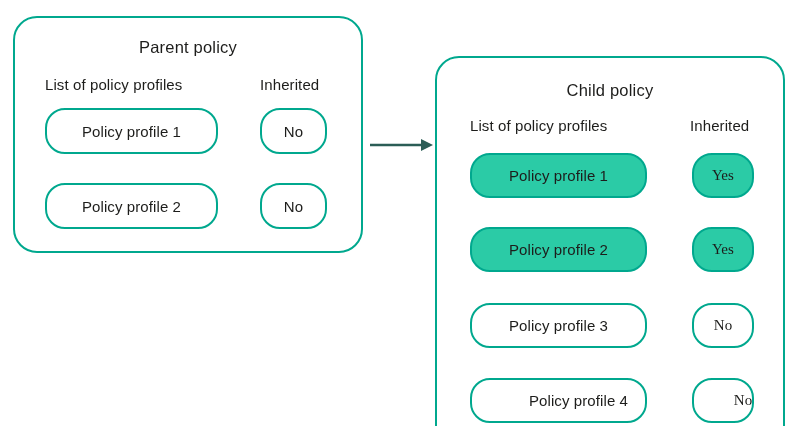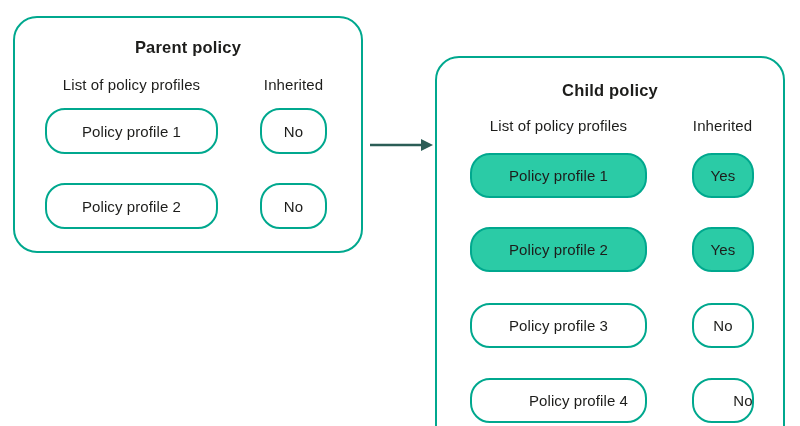--- a/index.html
+++ b/index.html
@@ -25,30 +25,29 @@
     border: 2px solid var(--teal);
     border-radius: 24px;
   }
   .panel-parent { left: 13px; top: 16px; width: 350px; height: 237px; }
   .panel-child  { left: 435px; top: 15px; width: 350px; height: 393px; margin-top: 41px; }
 
   .panel-title {
     position: absolute;
     left: 0; width: 100%;
     text-align: center;
-    font-weight: bold;
+    font-weight: normal;
     font-size: 16.5px;
     letter-spacing: 0.2px;
   }
   .panel-parent .panel-title { top: 20px; }
   .panel-child  .panel-title { top: 23px; }
 
   .col-header {
     position: absolute;
-    text-align: center;
     font-size: 15px;
     line-height: 18px;
     letter-spacing: 0.1px;
     white-space: nowrap;
   }
   .panel-parent .col-header { top: 58px; }
   .panel-child  .col-header { top: 59px; }
 
   .hdr-profiles-parent { left: 30px;  width: 173px; }
   .hdr-inherited-parent { left: 245px; width: 67px; }
@@ -70,21 +69,21 @@
   .cell.filled { background: var(--fill_green); }
 
   
   .panel-parent .profile-cell { left: 30px; width: 173px; height: 46px; }
   .panel-parent .value-cell   { left: 245px; width: 67px; height: 46px; }
   .p-row-0 { top: 90px; }
   .p-row-1 { top: 165px; }
 
   
   .panel-child .profile-cell { left: 33px; width: 177px; height: 45px; }
-  .panel-child .value-cell   { left: 255px; width: 62px; height: 45px; }
+  .panel-child .value-cell   { left: 255px; width: 62px; height: 45px; font-family: Liberation Serif, serif; }
   .c-row-0 { top: 95px; }
   .c-row-1 { top: 169px; }
   .c-row-2 { top: 245px; }
   .c-row-3 { top: 320px; padding-left: 40px; }
 
   .arrow-svg {
     position: absolute;
     left: 365px; top: 130px;
     width: 75px; height: 30px;
   }

